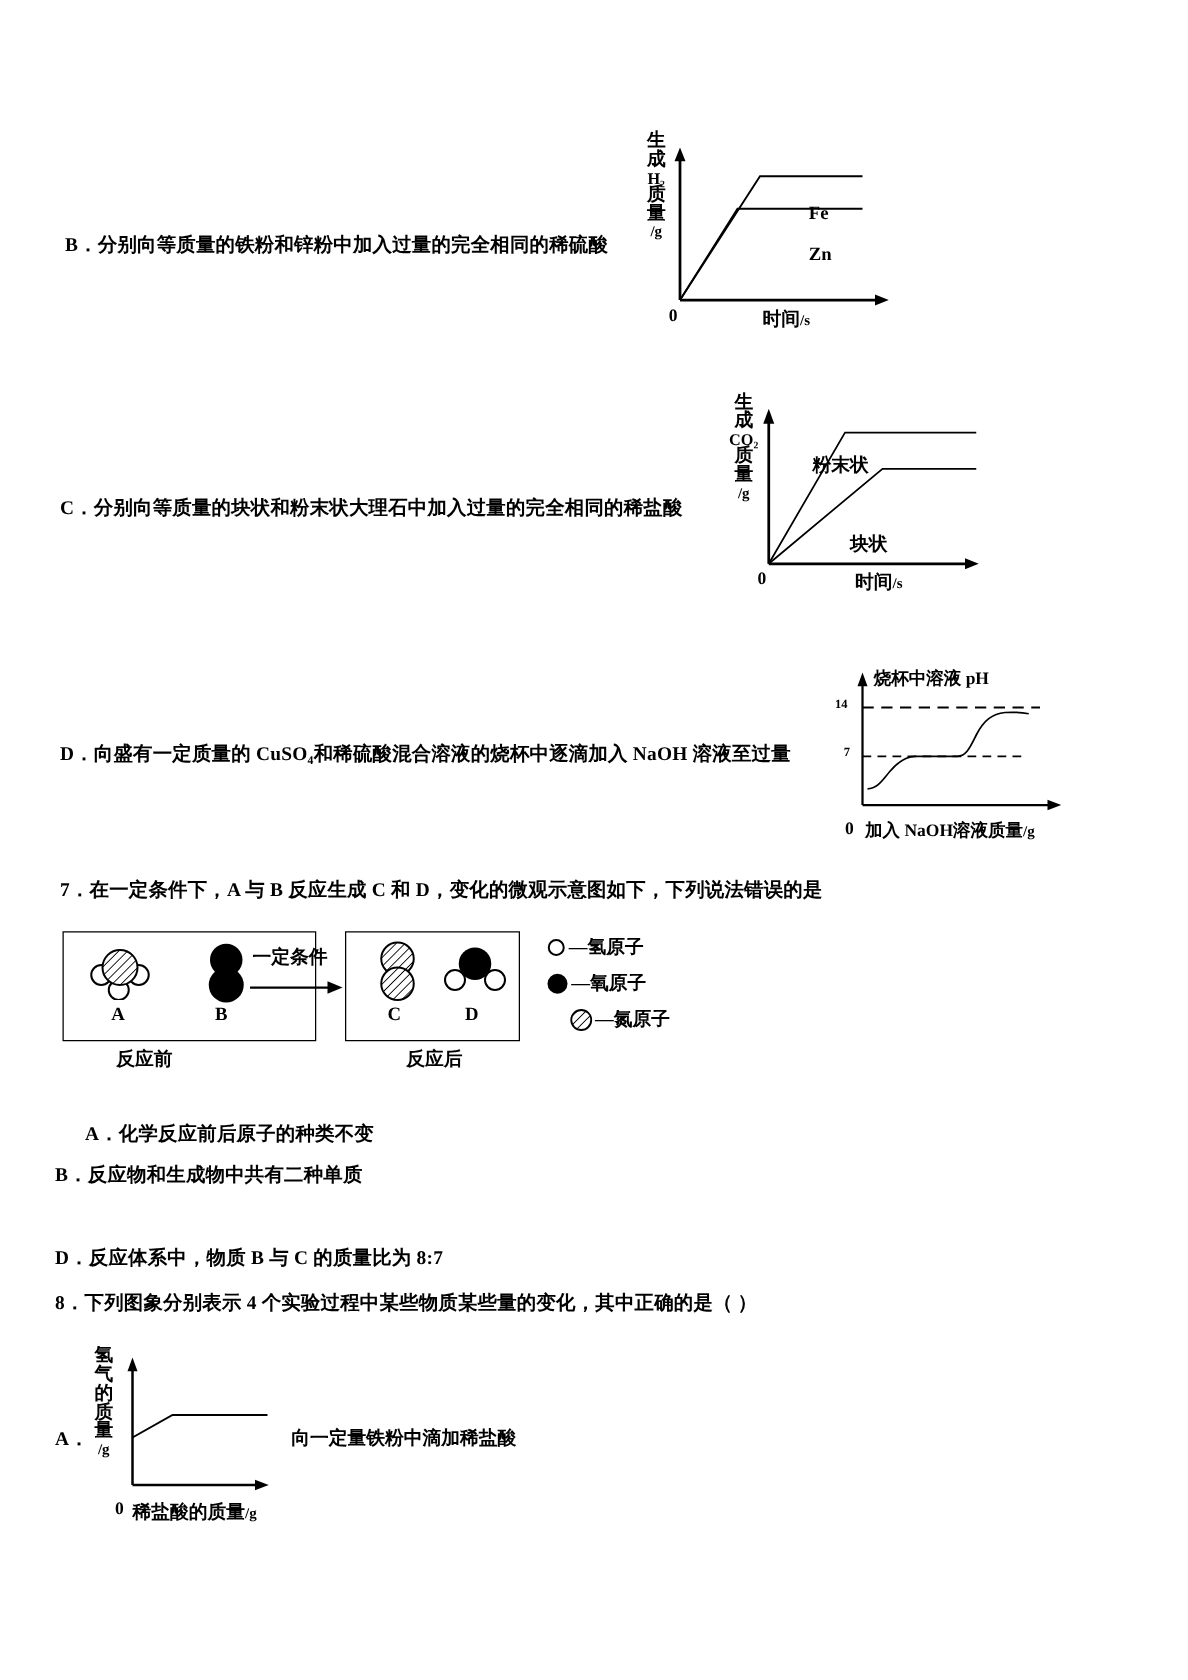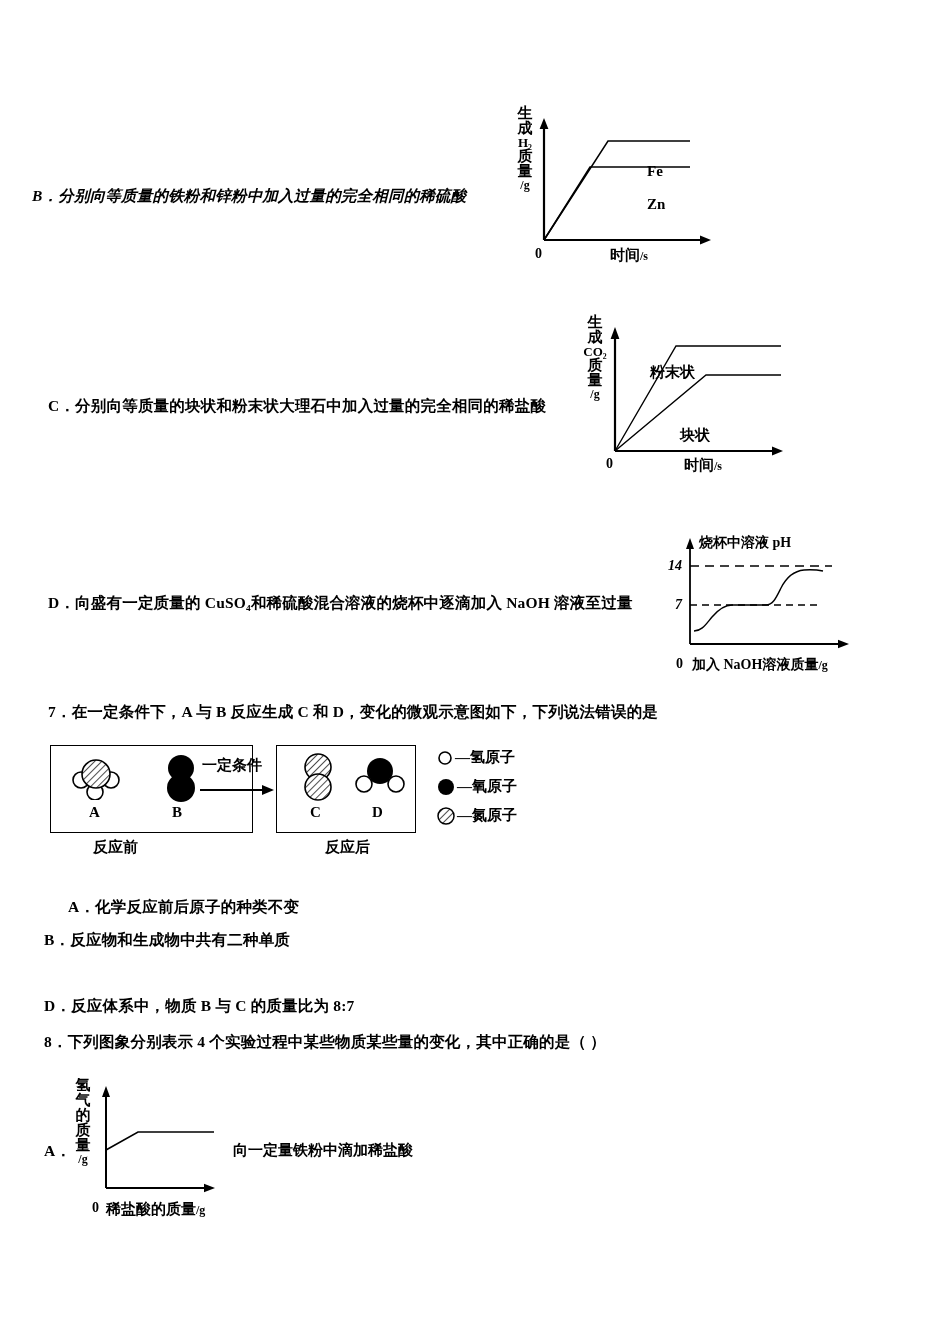--- a/index.html
+++ b/index.html
@@ -82,23 +82,22 @@
   }
   .curvelabel {
     position: absolute;
     font-size: 15px;
     font-weight: bold;
     white-space: nowrap;
     margin-top: 40px;
   }
   .ticklabel {
     position: absolute;
-    font-size: 14px;
-    font-weight: bold;
-    font-style: italic;
+    font-size: 10px;
+    font-weight: bold;
   }
   
   .molbox {
     position: absolute;
     border: 1.6px solid #000;
     box-sizing: border-box;
     background: #fff;
   }
   .mollabel {
     position: absolute;
@@ -119,21 +118,21 @@
     font-size: 15px;
     font-weight: bold;
     white-space: nowrap;
   }
 </style>
 </head>
 <body>
 
 <div class="page">
 
-  <div class="opt" style="left:32px; top:186px;font-style:italic;">B．分别向等质量的铁粉和锌粉中加入过量的完全相同的稀硫酸</div>
+  <div class="opt" style="left:52px; top:186px;">B．分别向等质量的铁粉和锌粉中加入过量的完全相同的稀硫酸</div>
 
   <div class="vaxis" style="left:512px; top:106px; width:26px;">
     <span>生</span>
     <span>成</span>
     <span class="sub">H₂</span>
     <span>质</span>
     <span>量</span>
     <span class="unit">/g</span>
   </div>
 
@@ -284,21 +283,21 @@
     <span>—氢原子</span>
   </div>
   <div class="legend-item" style="left:437px; top:777px;">
     <span class="gl">
       <svg width="18" height="18" viewBox="0 0 18 18">
         <circle cx="9" cy="9" r="8" fill="#000"></circle>
       </svg>
     </span>
     <span>—氧原子</span>
   </div>
-  <div class="legend-item" style="left:437px; top:806px;">
+  <div class="legend-item" style="left:456px; top:806px;">
     <span class="gl">
       <svg width="18" height="18" viewBox="0 0 18 18">
         <defs>
           <pattern id="hatchL" width="5" height="5" patternTransform="rotate(45)" patternUnits="userSpaceOnUse">
             <rect width="5" height="5" fill="#fff"></rect>
             <line x1="0" y1="0" x2="0" y2="5" stroke="#000" stroke-width="1.4"></line>
           </pattern>
         </defs>
         <circle cx="9" cy="9" r="8" fill="url(#hatchL)" stroke="#000" stroke-width="1.5"></circle>
       </svg>

